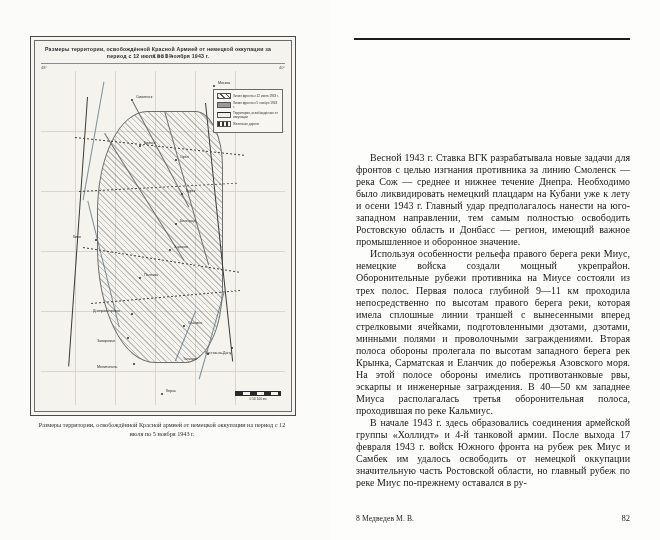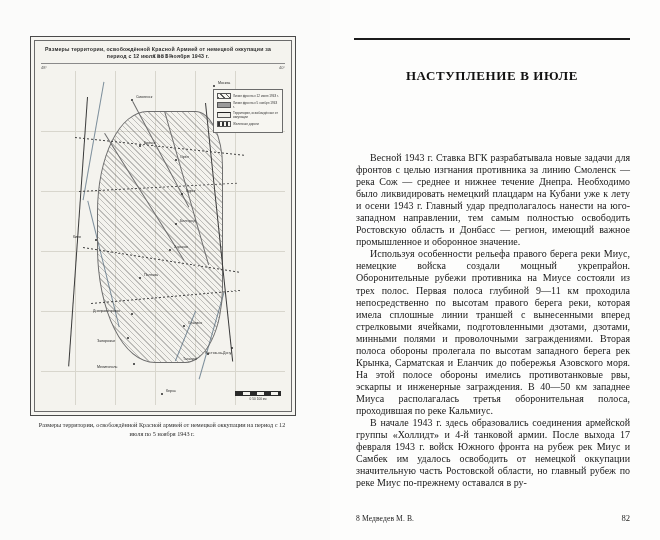--- a/index.html
+++ b/index.html
@@ -362,21 +362,20 @@
         </div>
 
       </div>
     </div>
 
     <div class="map-caption">Размеры территории, освобождённой Красной армией от немецкой оккупации на период с 12 июля по 5 ноября 1943 г.</div>
   </div>
 
   <div class="right-page">
     <div class="rule"></div>
-    <div class="chapter-title">НАСТУПЛЕНИЕ В ИЮЛЕ</div>
 
     <div class="body-text">
       <p>Весной 1943 г. Ставка ВГК разрабатывала новые задачи для фронтов с целью изгнания противника за линию Смоленск — река Сож — среднее и нижнее течение Днепра. Необходимо было ликвидировать немецкий плацдарм на Кубани уже к лету и осени 1943 г. Главный удар предполагалось нанести на юго-западном направлении, тем самым полностью освободить Ростовскую область и Донбасс — регион, имеющий важное промышленное и оборонное значение.</p>
       <p>Используя особенности рельефа правого берега реки Миус, немецкие войска создали мощный укрепрайон. Оборонительные рубежи противника на Миусе состояли из трех полос. Первая полоса глубиной 9—11 км проходила непосредственно по высотам правого берега реки, которая имела сплошные линии траншей с вынесенными вперед стрелковыми ячейками, подготовленными дзотами, дзотами, минными полями и проволочными заграждениями. Вторая полоса обороны пролегала по высотам западного берега рек Крынка, Сарматская и Еланчик до побережья Азовского моря. На этой полосе обороны имелись противотанковые рвы, эскарпы и инженерные заграждения. В 40—50 км западнее Миуса располагалась третья оборонительная полоса, проходившая по реке Кальмиус.</p>
       <p>В начале 1943 г. здесь образовались соединения армейской группы «Холлидт» и 4-й танковой армии. После выхода 17 февраля 1943 г. войск Южного фронта на рубеж рек Миус и Самбек им удалось освободить от немецкой оккупации значительную часть Ростовской области, но главный рубеж по реке Миус по-прежнему оставался в ру-</p>
     </div>
 
     <div class="footer">
       <span class="sig">8 Медведев М. В.</span>
       <span class="pageno">82</span>

